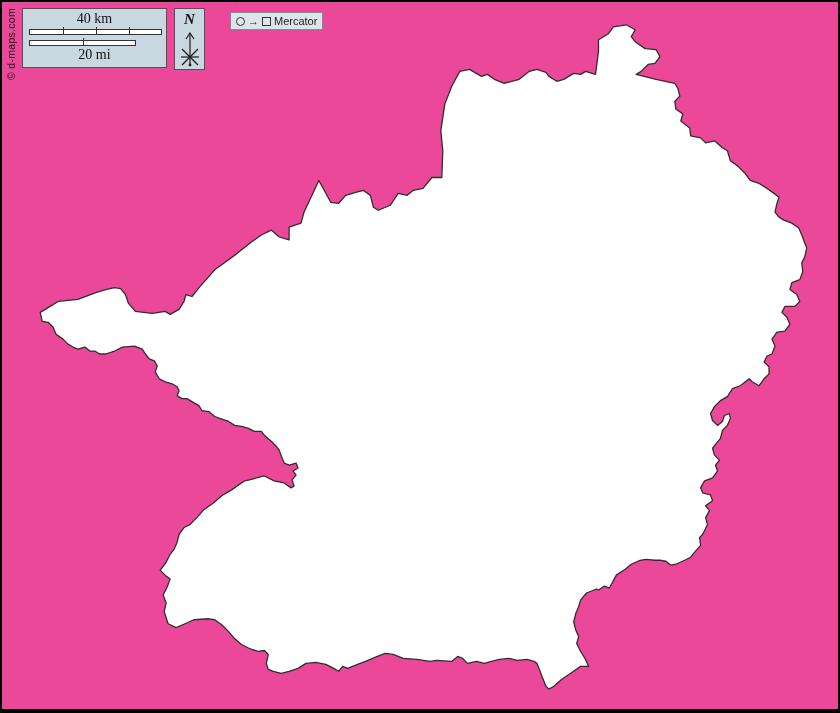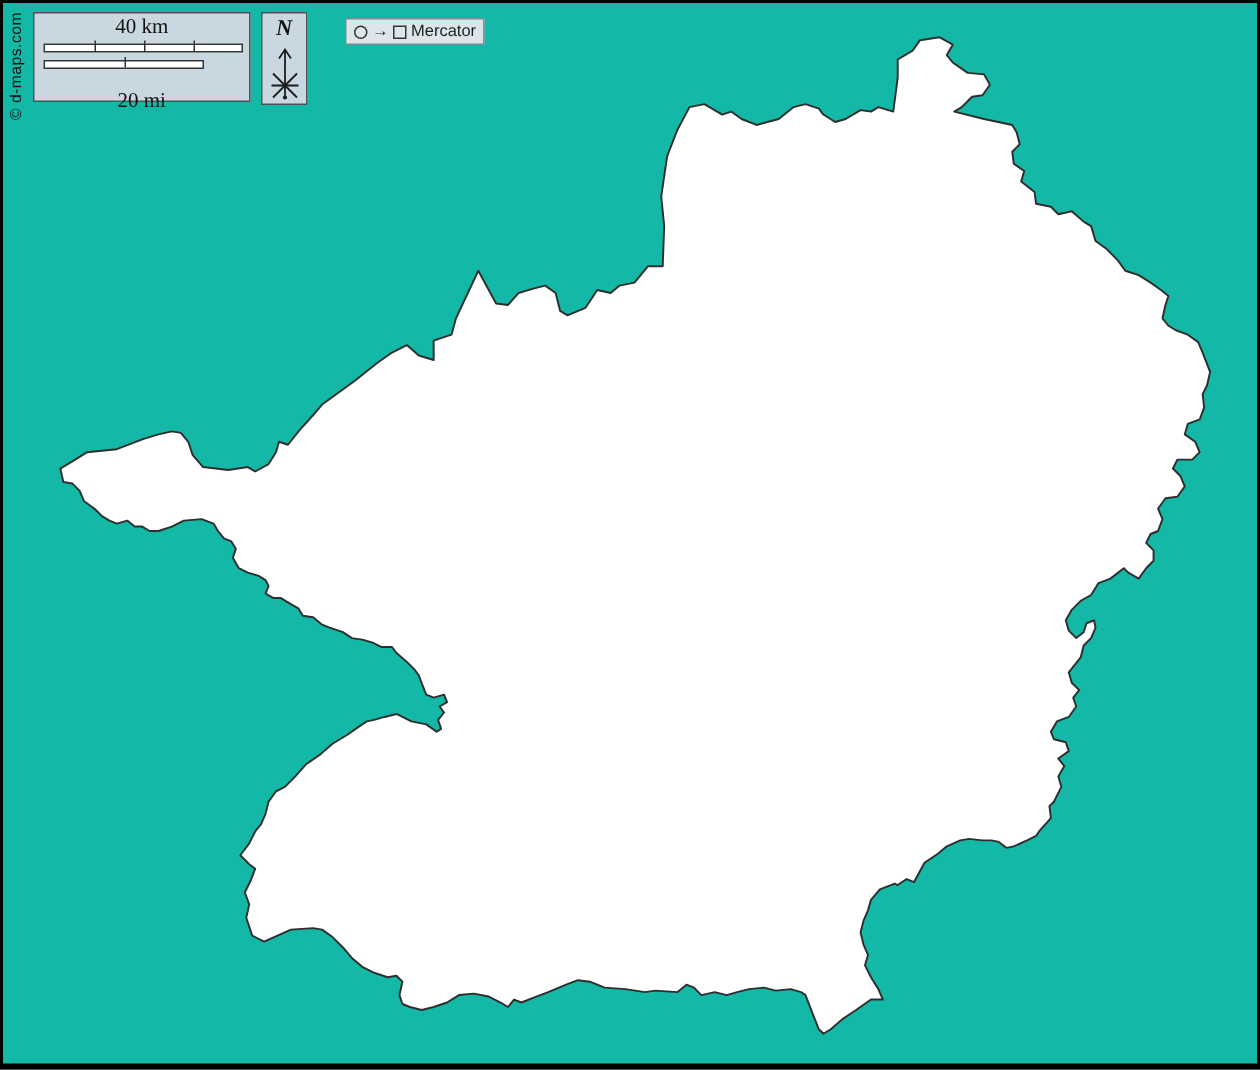--- a/index.html
+++ b/index.html
@@ -1,37 +1,37 @@
 <!DOCTYPE html>
 <html><head>
 <meta charset="utf-8">
 <style>
   html,body{margin:0;padding:0;}
   .canvas{
     position:relative;
     width:840px;height:713px;
     box-sizing:border-box;
-    background:#14b8a6;
+    background:#ec4899;
     border:2px solid #000;
     border-bottom-width:4px;
     overflow:hidden;
     font-family:"Liberation Sans", sans-serif;
   }
   .map-svg{position:absolute;left:0;top:0;width:100%;height:100%;}
   .region{fill:#ffffff;stroke:#2e2e2e;stroke-width:1.3;stroke-linejoin:round;}
 
   
   .scale-panel{
     position:absolute;left:20px;top:6px;width:145px;height:60px;
     background:#c9d7e1;border:1px solid #4c5257;box-sizing:border-box;
     font-family:"Liberation Serif", serif;color:#111;
   }
   .scale-label{font-size:14px;text-align:center;line-height:16px;}
   .km-label{margin-top:2px;}
-  .mi-label{margin-top:14px;}
+  .mi-label{margin-top:1px;}
   .bar{position:relative;margin-left:6px;background:#fff;border:1px solid #333;box-sizing:border-box;}
   .km-bar{width:133px;height:6px;margin-top:2px;}
   .mi-bar{width:107px;height:6px;margin-top:5px;}
   .tick{position:absolute;top:-3px;bottom:0;width:1px;background:#333;}
 
   
   .compass-panel{
     position:absolute;left:172px;top:6px;width:31px;height:62px;
     background:#c9d7e1;border:1px solid #4c5257;box-sizing:border-box;
     text-align:center;color:#111;

